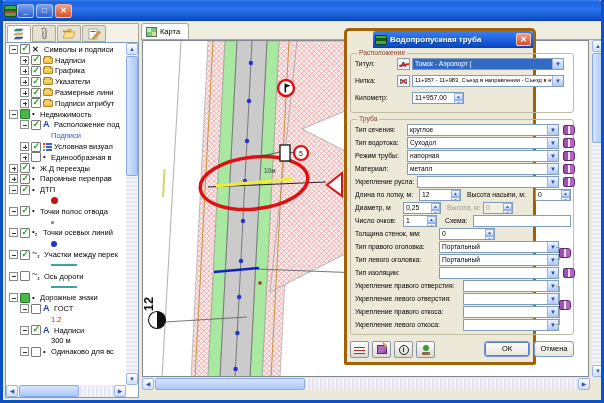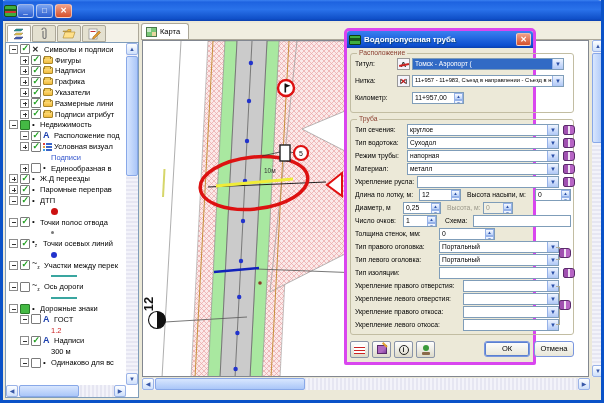--- a/index.html
+++ b/index.html
@@ -61,21 +61,21 @@
   .sthumb.h{background:linear-gradient(#d8e6fe,#aac6f8);}
   
   #mappanel{position:absolute;left:138px;top:23px;width:463px;height:376px;}
   .mtabs{height:17px;display:flex;align-items:flex-end;border-bottom:1px solid #aca899;background:#f0eee0;}
   .mtab{height:16px;background:#fff;border:1px solid #aca899;border-bottom:none;border-radius:3px 3px 0 0;
         display:flex;align-items:center;gap:3px;padding:0 8px 0 4px;font-size:7.5px;}
   .maptabico{width:11px;height:10px;background:conic-gradient(#7ac87a 0 25%,#e8d8a0 25% 50%,#7ac87a 50% 75%,#c8e8c8 75%);border:1px solid #4a7a4a;}
   #canvas{position:absolute;left:1px;top:17px;width:447px;height:337px;border:1px solid #828790;background:#fff;overflow:hidden;}
   
   #dialog{position:absolute;left:341px;top:28px;width:192px;height:337px;background:#ece9d8;
-          border:3px solid #d946ef;border-radius:5px 5px 2px 2px;z-index:10;}
+          border:3px solid #a16207;border-radius:5px 5px 2px 2px;z-index:10;padding-left:26px;}
   .dtitle{height:17px;margin:-0px;background:linear-gradient(180deg,#3a80f0,#0d4fd0 85%,#0a3fae);
           border-radius:3px 3px 0 0;display:flex;align-items:center;padding:0 2px;color:#fff;}
   .dtitle .dttl{flex:1;font-size:8px;font-weight:bold;margin-left:3px;text-shadow:1px 1px 1px #0338;}
   .dico{width:12px;height:10px;background:linear-gradient(180deg,#3fae3f 0 30%,#14581c 30% 60%,#3fae3f 60%);border:1px solid #0f3f0f;border-radius:1px;}
   .dclose{width:15px;height:13px;border:1px solid #fff9;border-radius:2px;background:linear-gradient(#f0a088,#d4502c);
           color:#fff;font-size:8px;font-weight:bold;line-height:11px;text-align:center;}
   .dcontent{position:absolute;left:3px;top:18px;right:3px;bottom:3px;font-size:6.8px;}
   .grp{position:absolute;left:0;width:224px;border:1px solid #c2bda2;border-radius:3px;}
   .grp .cap{position:absolute;left:6px;top:-5px;background:#ece9d8;padding:0 2px;color:#8b3e2f;font-size:6.8px;}
   .row{position:absolute;height:12px;}
@@ -163,26 +163,20 @@
           <div class="trow" style="padding-left: 2px;">
             <span class="exp"></span>
             <span class="cb on"></span>
             <span class="ico xglyph">✕</span>
             <span>Символы и подписи</span>
           </div>
           <div class="trow" style="padding-left: 13px;">
             <span class="exp plus"></span>
             <span class="cb on"></span>
             <span class="ico folder"></span>
-            <span>Фигуры</span>
-          </div>
-          <div class="trow" style="padding-left: 13px;">
-            <span class="exp plus"></span>
-            <span class="cb on"></span>
-            <span class="ico folder"></span>
             <span>Надписи</span>
           </div>
           <div class="trow" style="padding-left: 13px;">
             <span class="exp plus"></span>
             <span class="cb on"></span>
             <span class="ico folder"></span>
             <span>Графика</span>
           </div>
           <div class="trow" style="padding-left: 13px;">
             <span class="exp plus"></span>
@@ -207,28 +201,28 @@
             <span class="cb part"></span>
             <span class="ico bullet">•</span>
             <span>Недвижимость</span>
           </div>
           <div class="trow" style="padding-left: 13px;">
             <span class="exp"></span>
             <span class="cb on"></span>
             <span class="ico aglyph">A</span>
             <span>Расположение под</span>
           </div>
+          <div class="trow cv">
+            <span style="color: rgb(51, 85, 204);">Подписи</span>
+          </div>
           <div class="trow" style="padding-left: 13px;">
             <span class="exp plus"></span>
             <span class="cb on"></span>
             <span class="ico list"></span>
             <span>Условная визуал</span>
-          </div>
-          <div class="trow cv">
-            <span style="color: rgb(51, 85, 204);">Подписи</span>
           </div>
           <div class="trow" style="padding-left: 13px;">
             <span class="exp plus"></span>
             <span class="cb off"></span>
             <span class="ico bullet">•</span>
             <span>Единообразная в</span>
           </div>
           <div class="trow" style="padding-left: 2px;">
             <span class="exp plus"></span>
             <span class="cb on"></span>

